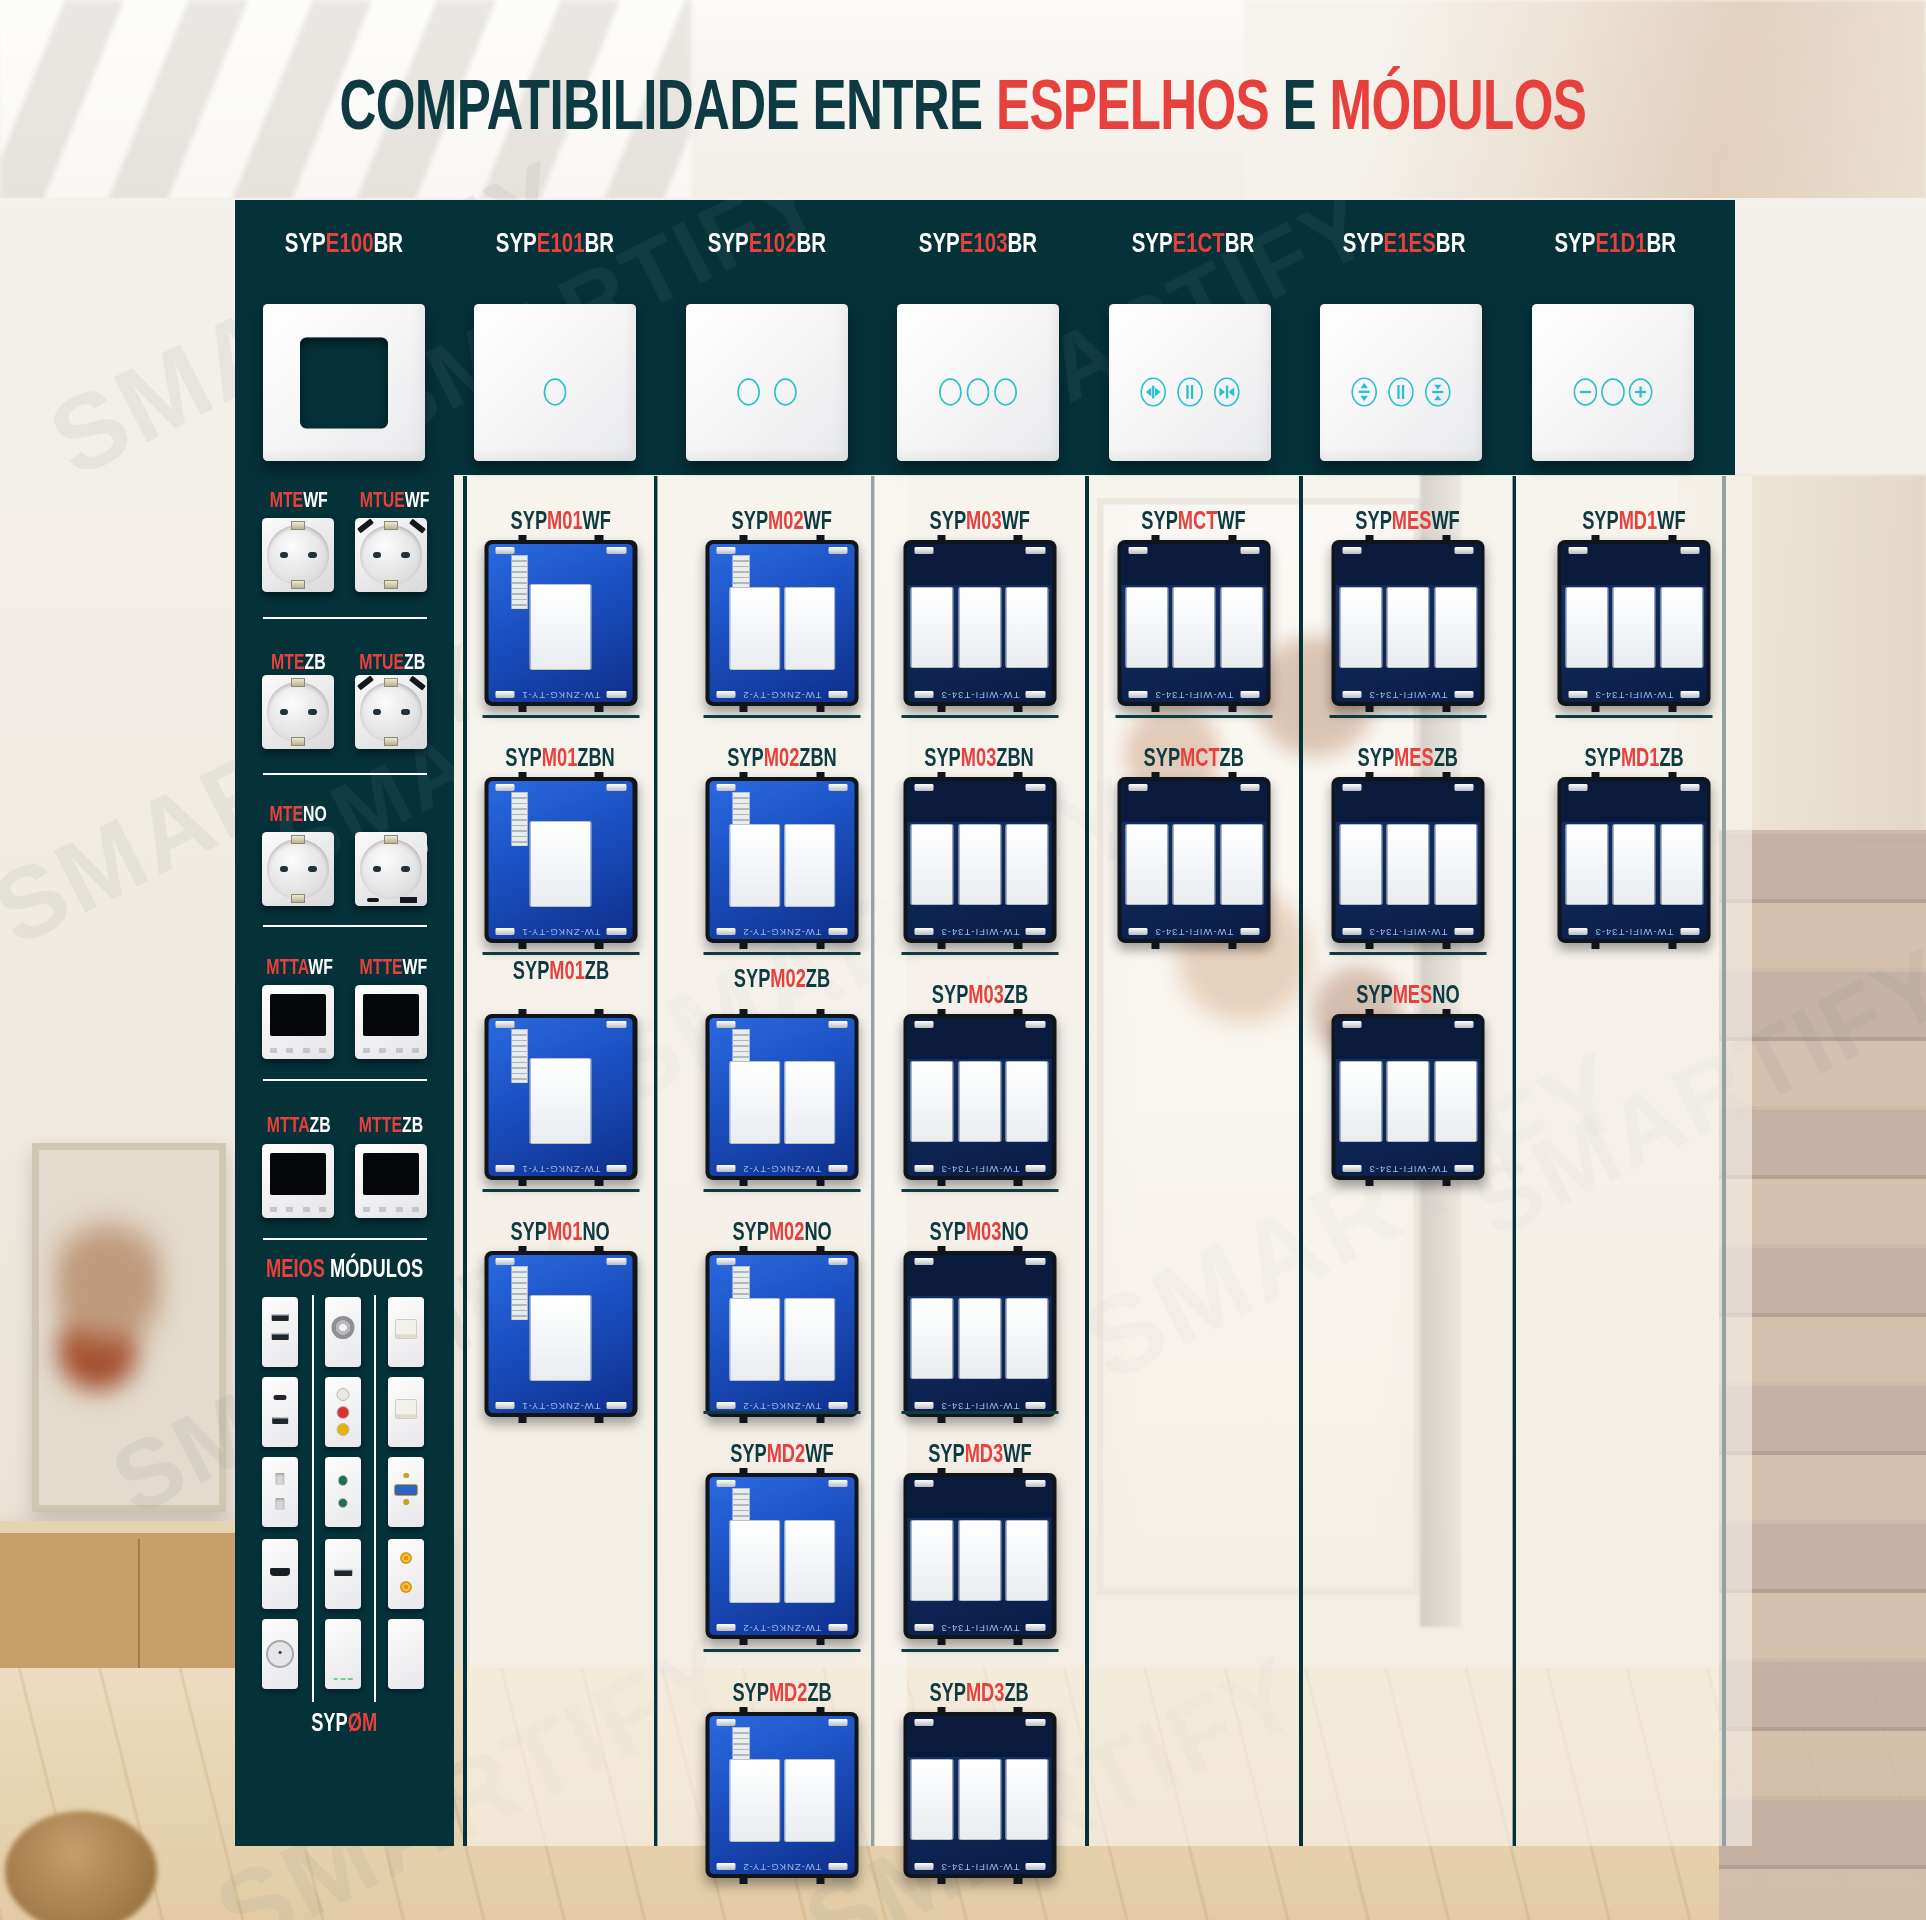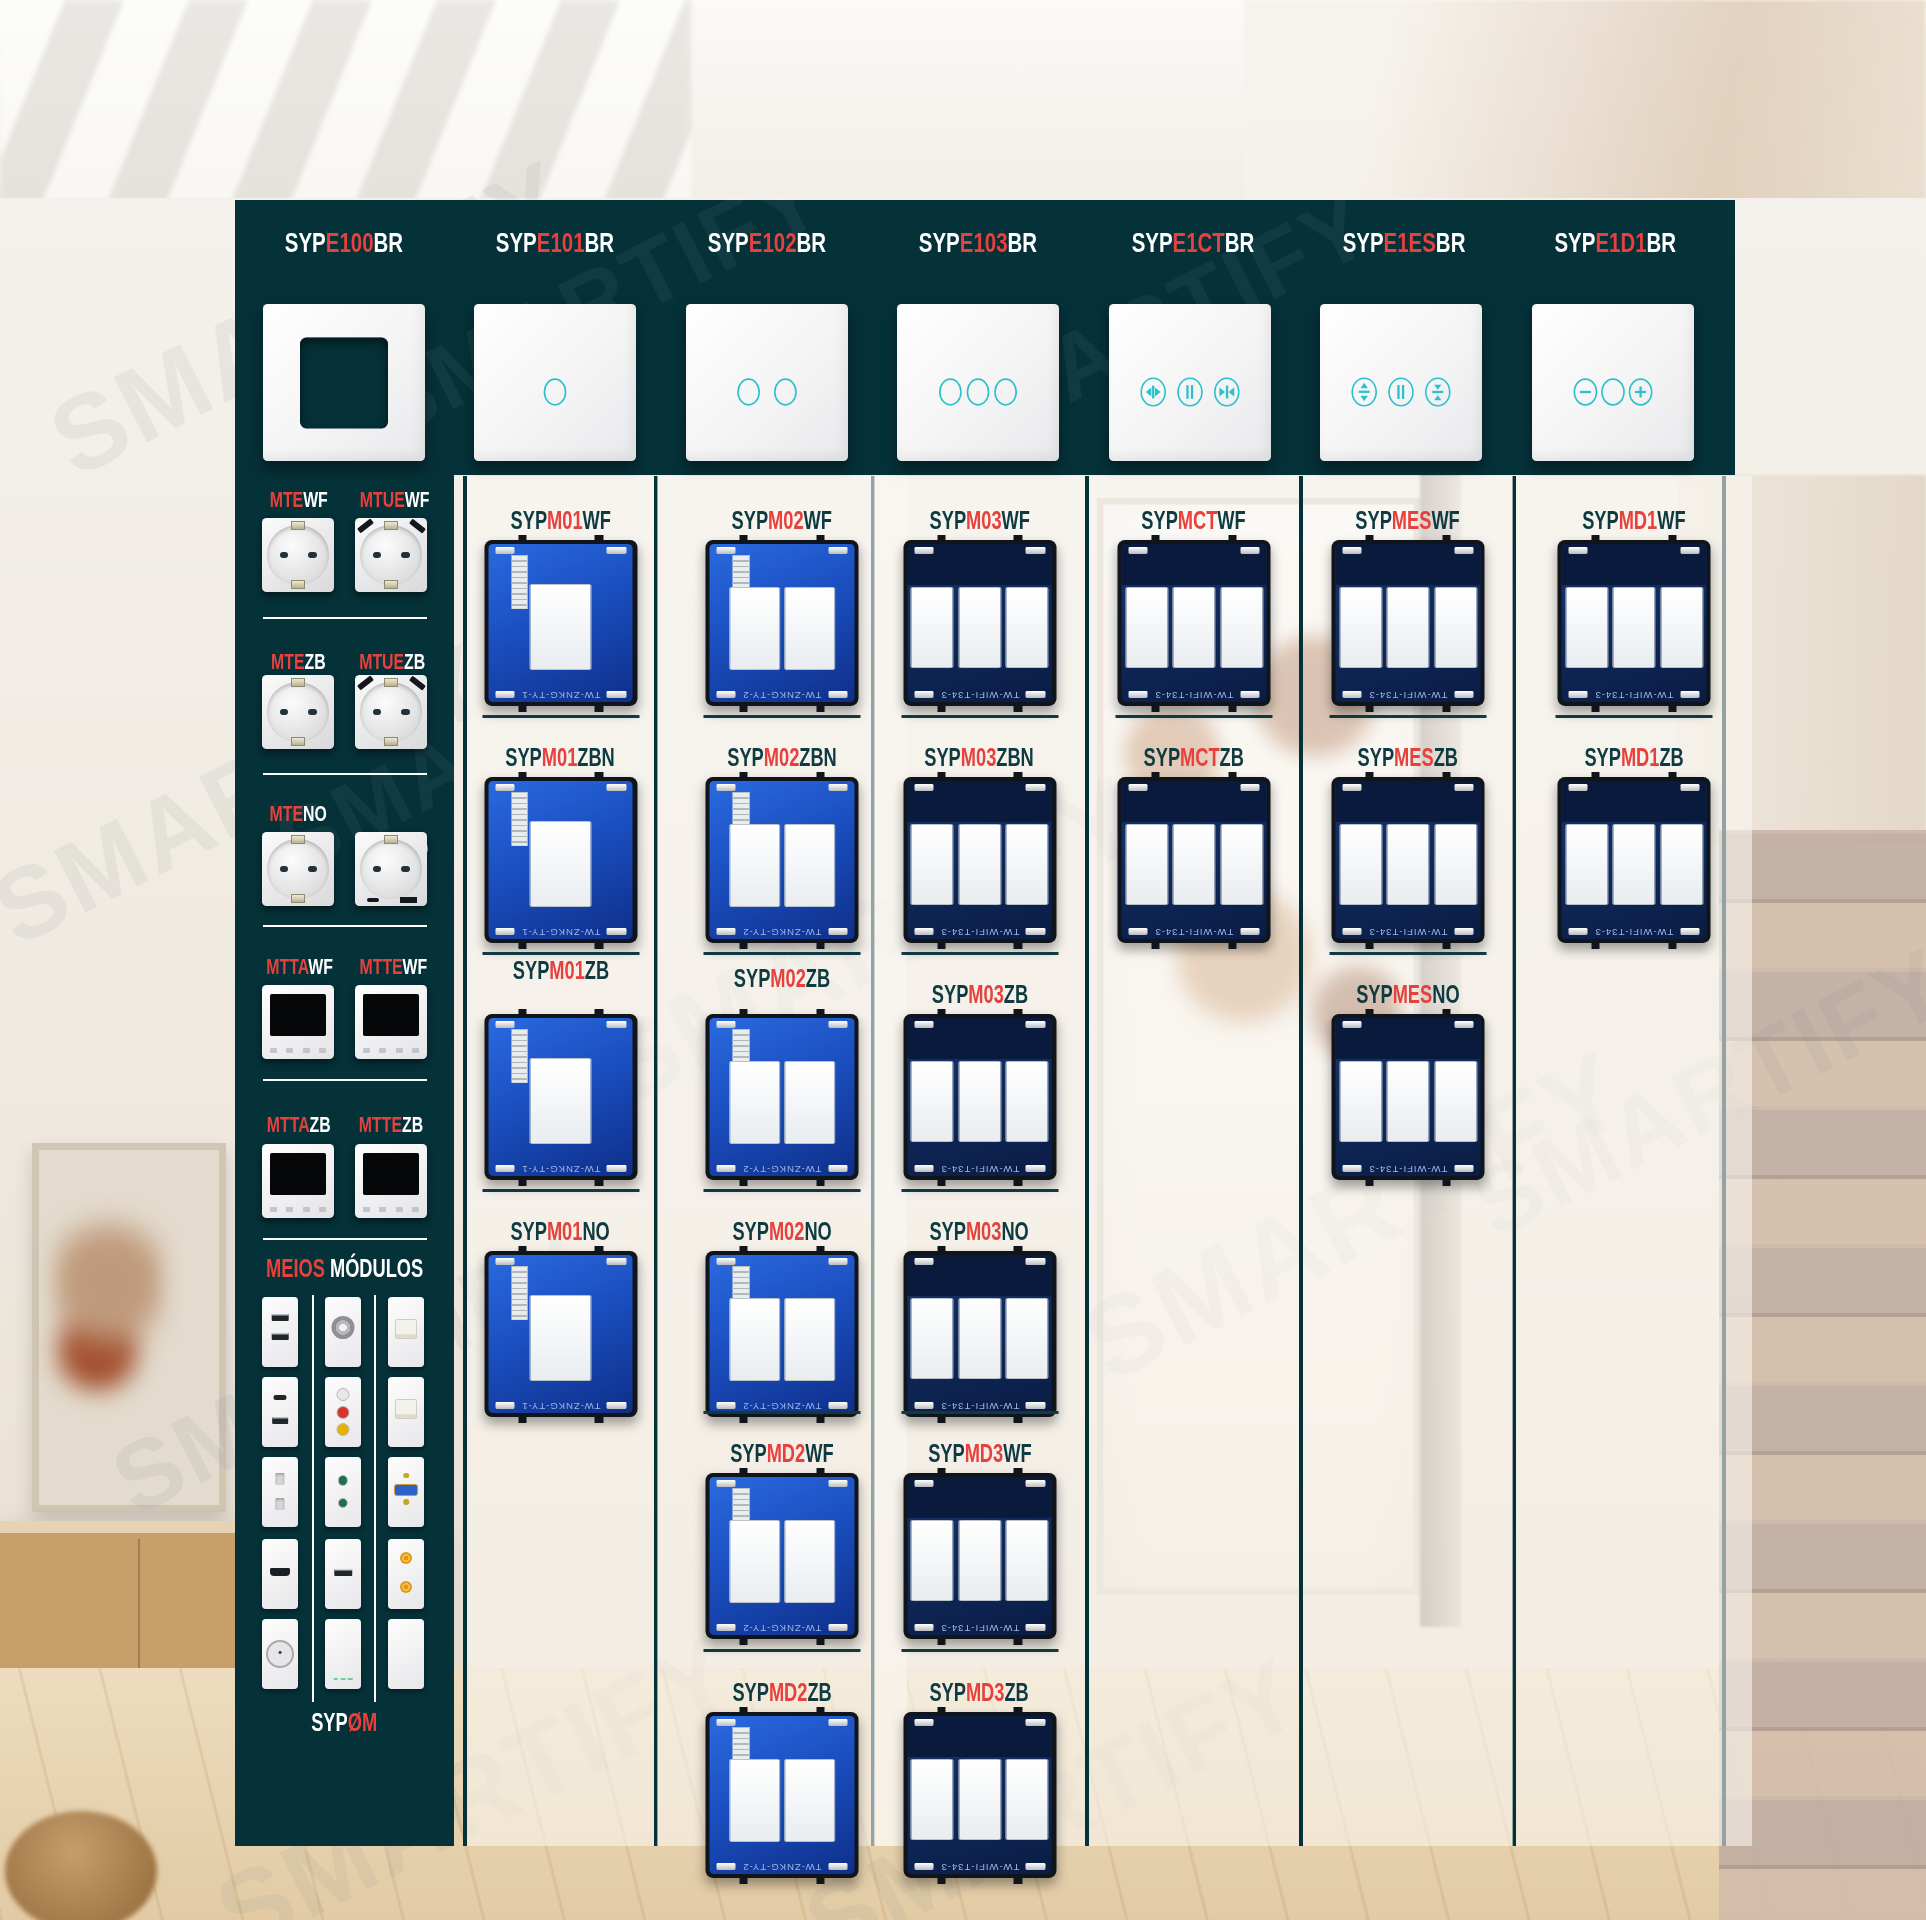--- a/index.html
+++ b/index.html
@@ -205,20 +205,23 @@
   <span class="wm" style="left:1060px;top:1152px;font-size:111px">SMARTIFY</span>
   <span class="wm" style="left:784px;top:1751px;font-size:101px">SMARTIFY</span>
   <span class="wm" style="left:1452px;top:1037px;font-size:97px">SMARTIFY</span>
 
   <div class="abs band"></div>
   <div class="abs side"></div>
   <span class="wm on-dark" style="left:350px;top:249px;font-size:92px">SMARTIFY</span>
   <span class="wm on-dark" style="left:899px;top:277px;font-size:92px">SMARTIFY</span>
   <span class="wm on-dark" style="left:258px;top:691px;font-size:88px">SMARTIFY</span>
 
+  <div class="abs title">
+    <span class="cond"><span class="ink">COMPATIBILIDADE ENTRE</span><span class="ink">&nbsp;</span><span class="red">ESPELHOS</span><span class="ink">&nbsp;</span><span class="ink">E</span><span class="ink">&nbsp;</span><span class="red">MÓDULOS</span></span>
+  </div>
 
   <div class="abs plabel" style="left:263px"><span class="cond"><span>SYP</span><span class="red">E100</span><span>BR</span></span></div>
   <div class="abs plate" style="left:263px">
       <div class="hole"></div>
     </div>
 
   <div class="abs plabel" style="left:474px"><span class="cond"><span>SYP</span><span class="red">E101</span><span>BR</span></span></div>
   <div class="abs plate" style="left:474px">
     <svg class="picon" width="115" height="46" viewBox="0 0 250 100">
         <ellipse cx="125" cy="50" rx="23" ry="28" fill="none" stroke="#2cc0cd" stroke-width="3.5"></ellipse>

